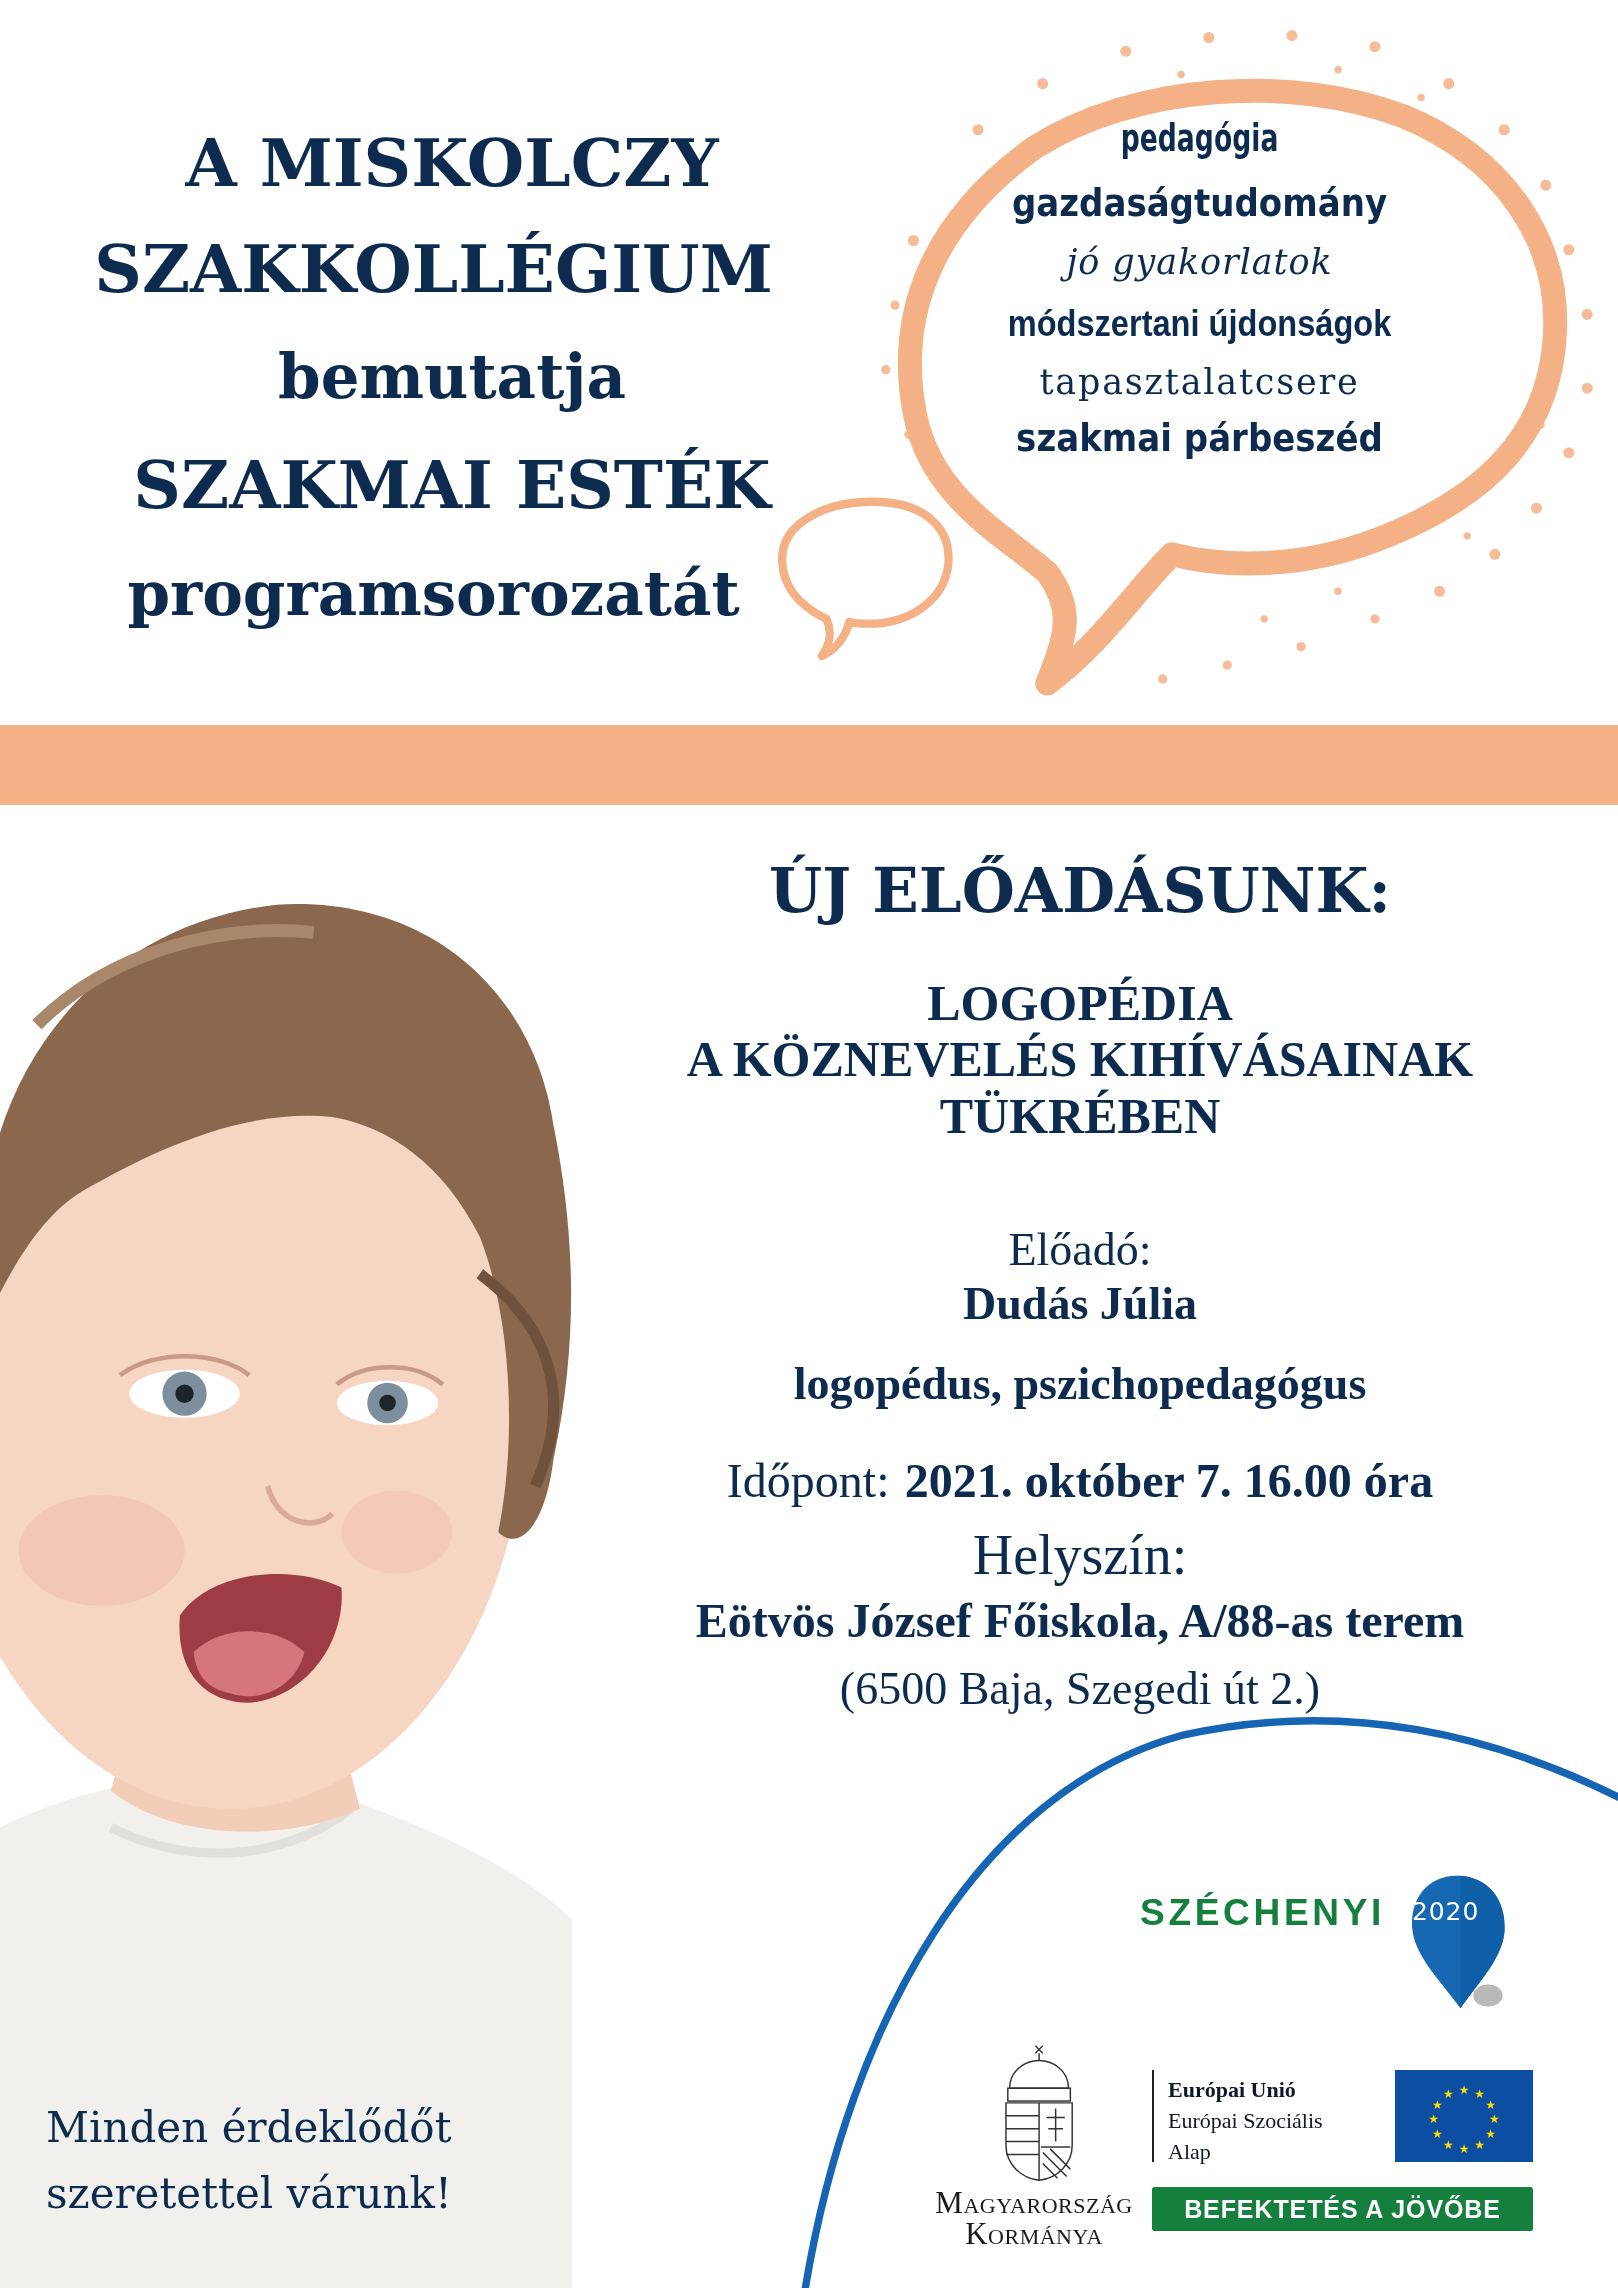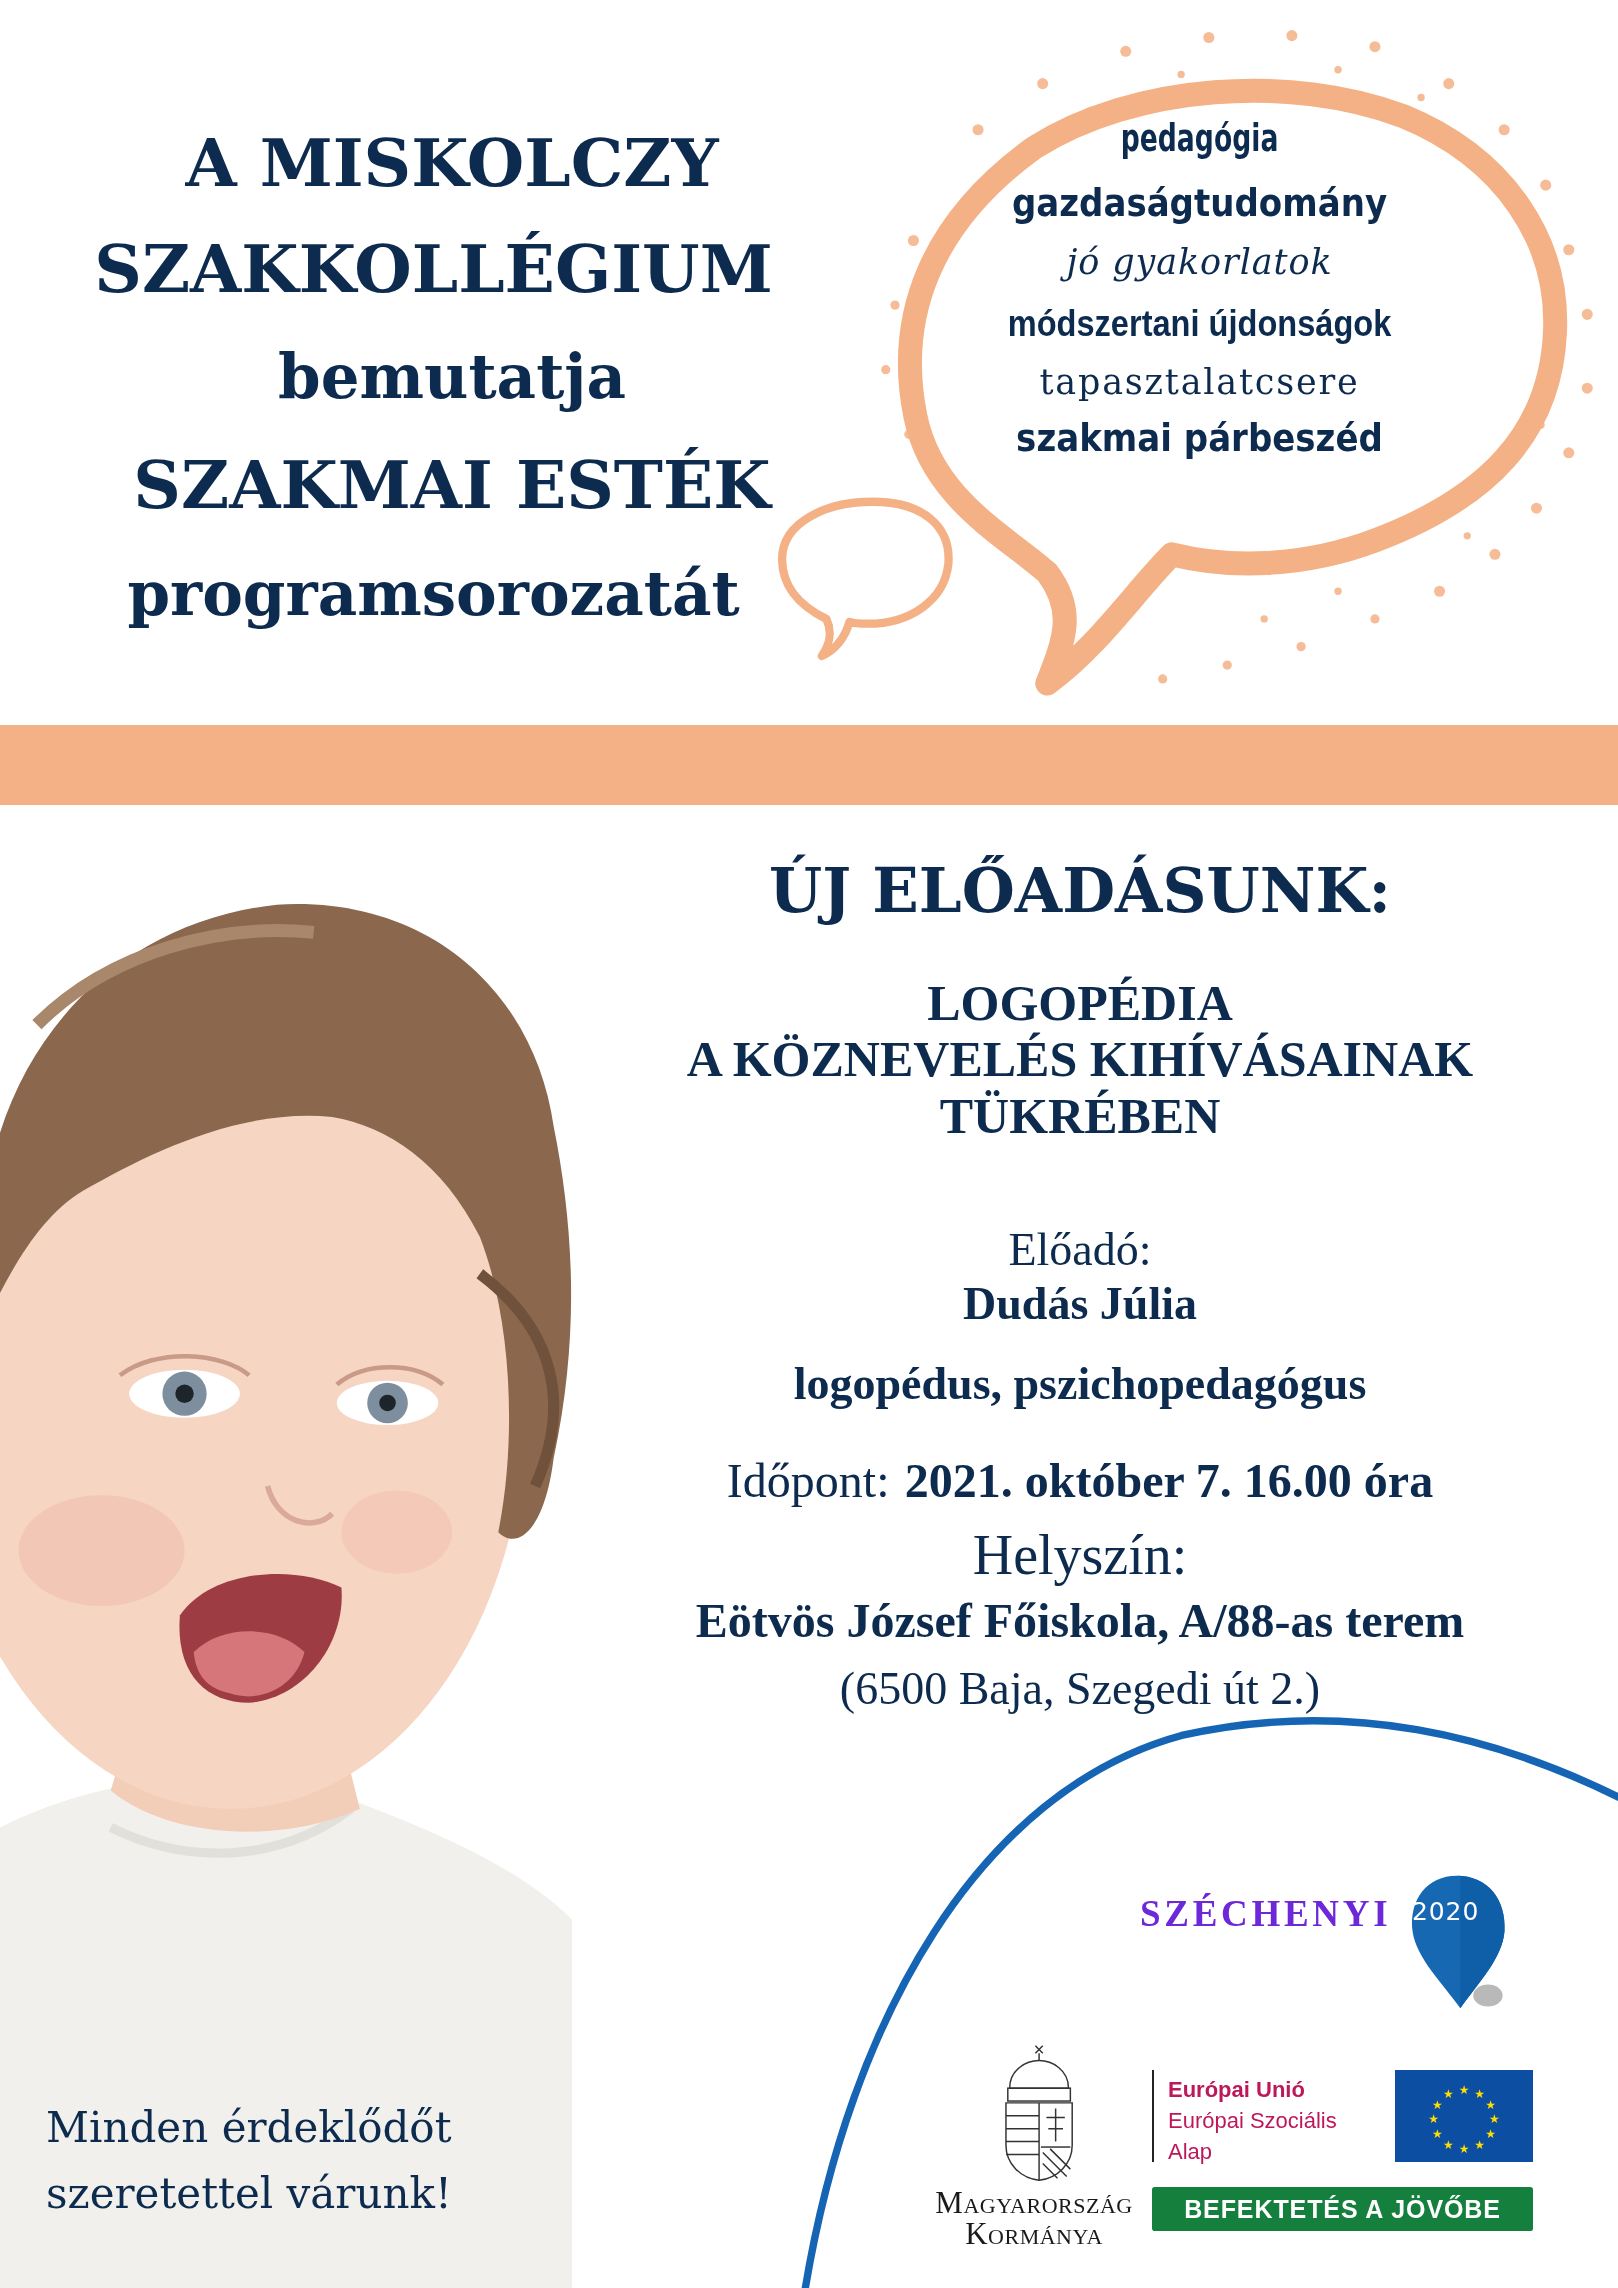--- a/index.html
+++ b/index.html
@@ -52,30 +52,30 @@
     .ev-place-l { top: 678px; font-size: 56px; }
     .ev-place   { top: 748px; font-size: 48px; }
     .ev-addr    { top: 817px; font-size: 46px; }
 
     
     #closing { left: 46px; top: 2095px; width: 480px; }
     #closing div { font-family: "DejaVu Serif", serif; font-size: 42px; line-height: 66px; white-space: nowrap; }
 
     
     #szechenyi { left: 1140px; top: 1892px; }
-    #szechenyi-text { font-family: Liberation Serif, serif; font-weight: bold; font-size: 37px; color: #6d28d9; letter-spacing: 3.7px; }
+    #szechenyi-text { font-family: Liberation Sans, sans-serif; font-weight: bold; font-size: 37px; color: #15803d; letter-spacing: 3.7px; }
     #szechenyi-year { position:absolute; left: 1412px; top: 1897px; width: 89px; text-align: left;
       font-family: "DejaVu Sans", sans-serif; font-size: 25px; color: #ffffff; letter-spacing: 0.9px; }
 
     #gov-label { left: 928px; top: 2187px; width: 212px; text-align: center; color: #1a1a1a;
       font-family: "Liberation Serif", serif; font-variant: small-caps; font-size: 31px; line-height: 31px; letter-spacing: 0.5px; }
     #gov-label div { white-space: nowrap; }
 
     #eu-divider { left: 1152px; top: 2070px; width: 1.8px; height: 92px; background: #222; }
-    #eu-text { left: 1168px; top: 2074px; color: #be185d; font-family: Liberation Sans, sans-serif; font-size: 22px; line-height: 31px; }
+    #eu-text { left: 1168px; top: 2074px; color: #0f172a; font-family: Liberation Serif, serif; font-size: 22px; line-height: 31px; }
     #eu-text .b { font-weight: bold; }
     #eu-flag { left: 1395px; top: 2070px; width: 138px; height: 92px; background: #0b4ea2; }
     #eu-bar { left: 1152px; top: 2187px; width: 381px; height: 44px; background: #15803d; border-radius: 2.8px;
       color: #ffffff; text-align: center; font-family: "Liberation Sans", sans-serif; font-weight: bold; font-size: 25px; line-height: 44px; letter-spacing: 0.9px; }
   </style>
 </head>
 <body>
 
 <svg class="abs" style="left:858px;top:18.5px" width="757" height="683" viewBox="0 0 820 740">
   <g fill="#f4b185" opacity="0.85">

